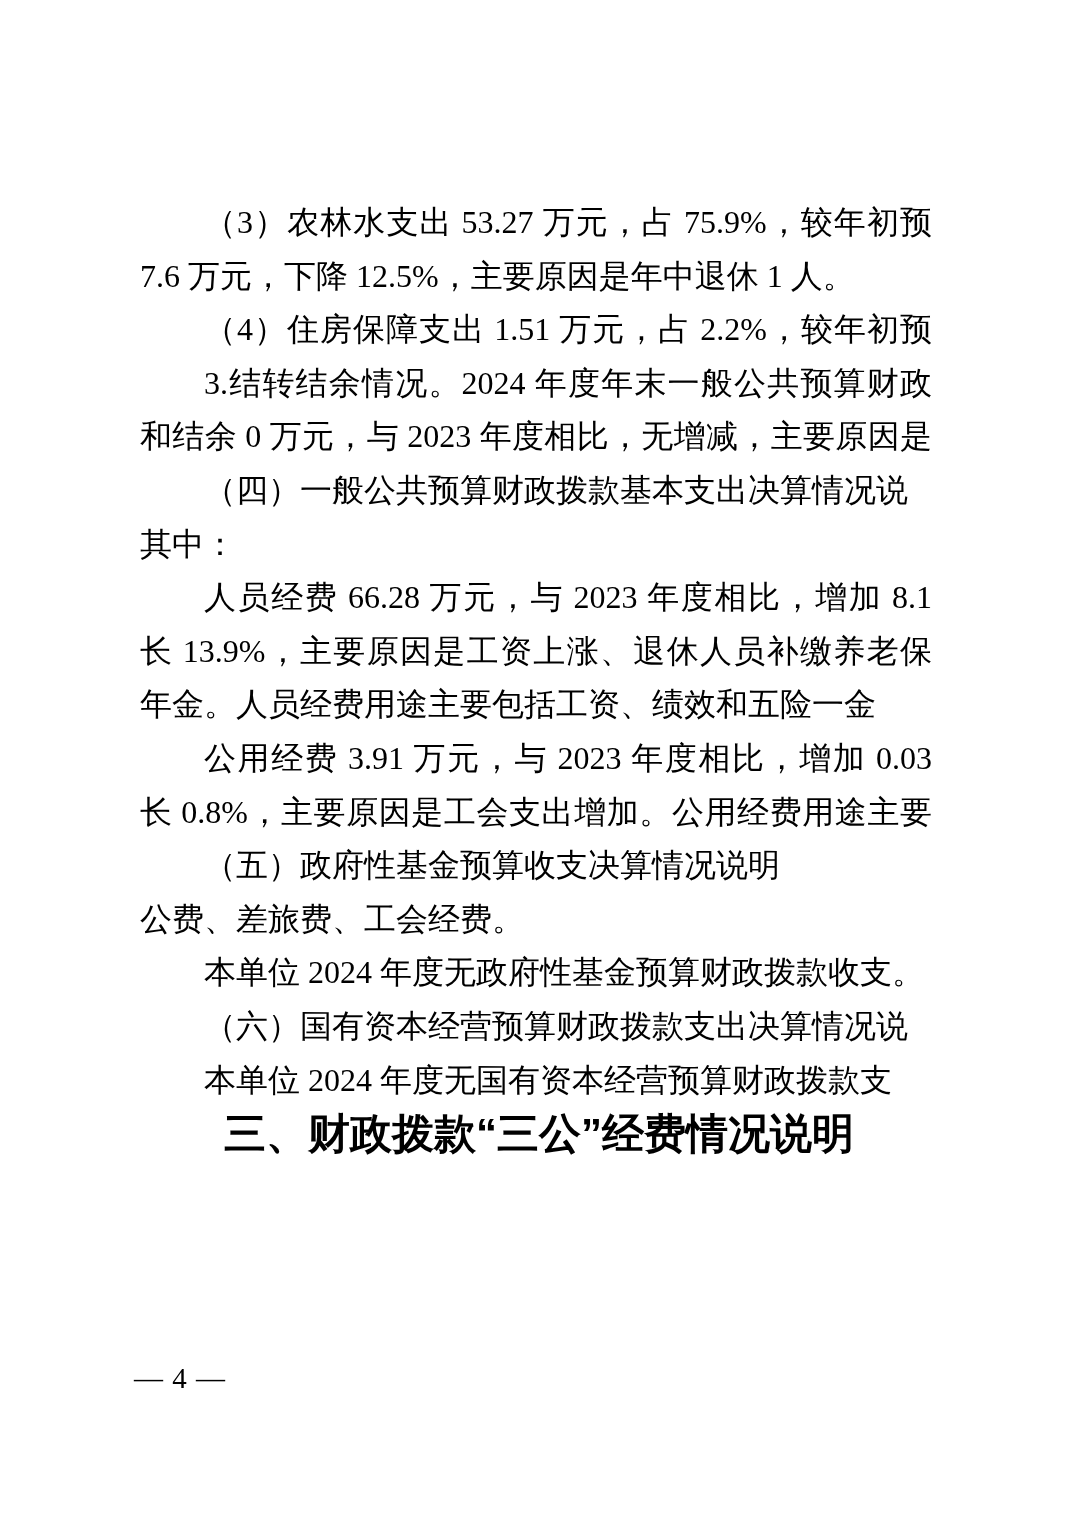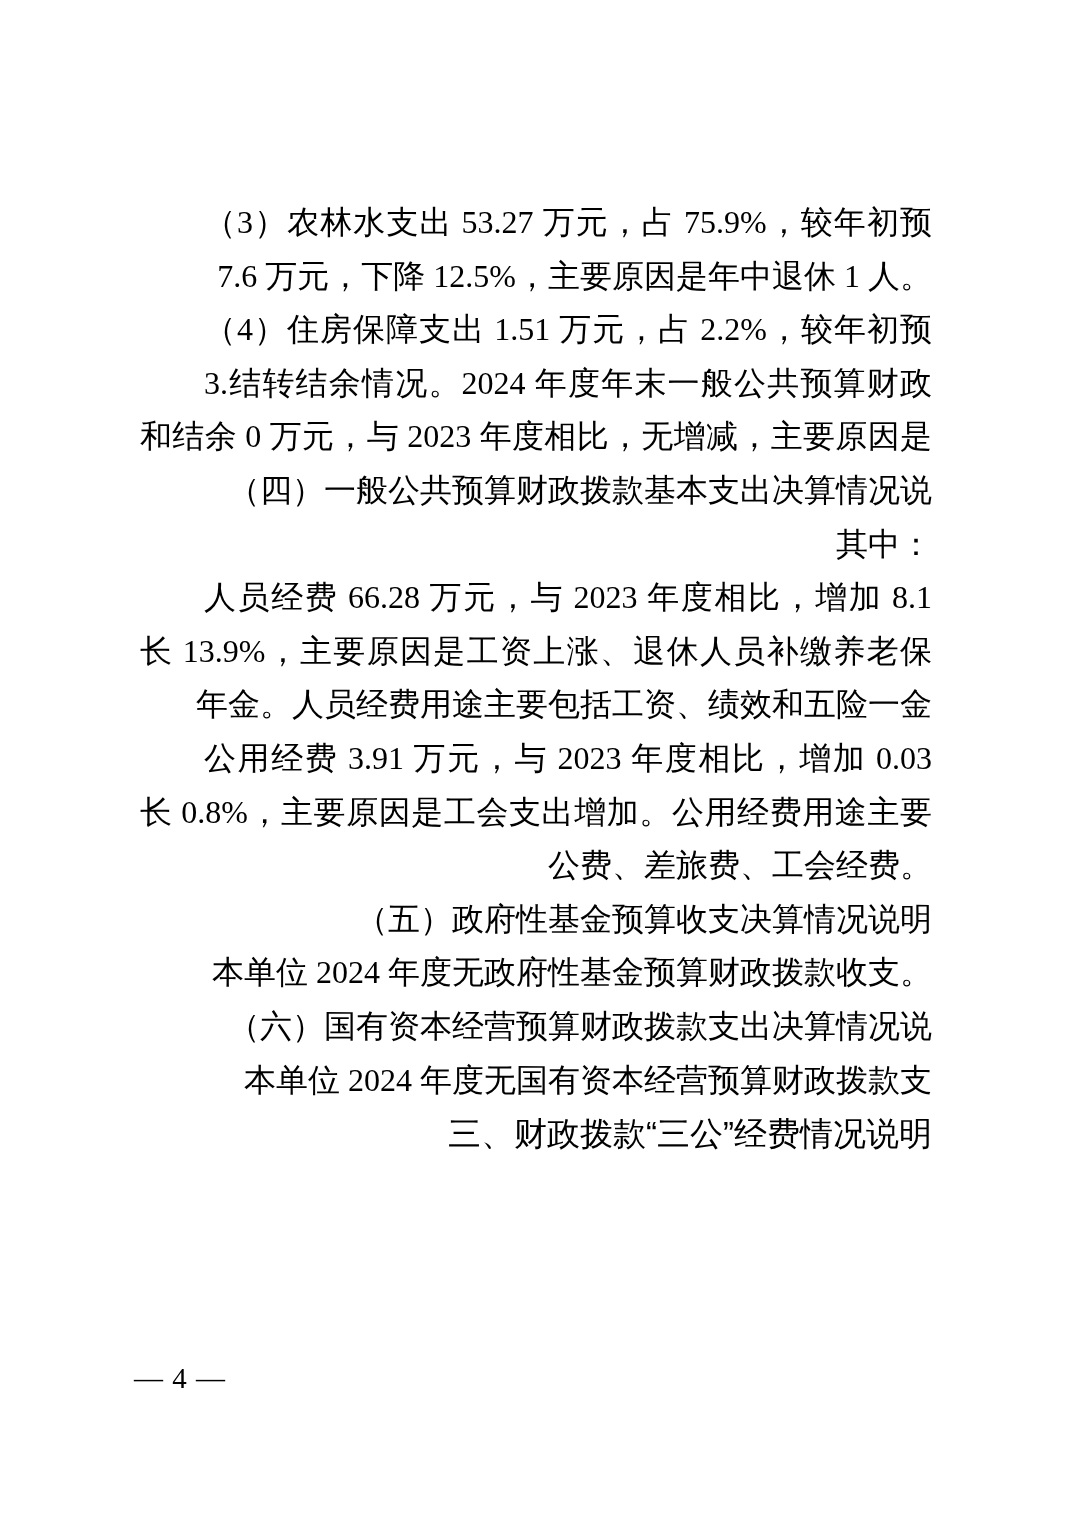--- a/index.html
+++ b/index.html
@@ -23,40 +23,39 @@
     font-family: "Liberation Serif", "DejaVu Serif", serif;
     font-size: 32px;
     line-height: 53.6px;
     color: #000000;
     text-align: left;
   }
   .line {
     height: 53.6px;
     overflow: hidden;
     white-space: normal;
-    text-align: right;
   }
   .indent {
     text-indent: 2em;
   }
   
   .fill {
     text-align: justify;
     text-align-last: justify;
   }
   
   .kai {
     font-family: "Liberation Serif", "DejaVu Serif", serif;
     font-weight: 400;
   }
   
   .hei {
     font-family: "Liberation Sans", "DejaVu Sans", sans-serif;
-    font-weight: 400;
-    font-size: 33px;
+    font-weight: 700;
+    font-size: 42px;
   }
   .bold-run {
     font-weight: 400;
   }
   .footer {
     position: absolute;
     left: 134px;
     top: 1358px;
     font-family: "Liberation Serif", "DejaVu Serif", serif;
     font-size: 29px;
@@ -81,23 +80,23 @@
 
     <div class="line indent kai">（四）一般公共预算财政拨款基本支出决算情况说明</div>
     <div class="line">其中：</div>
 
     <div class="line indent fill">人员经费 66.28 万元，与 2023 年度相比，增加 8.1 万元，增</div>
     <div class="line fill">长 13.9%，主要原因是工资上涨、退休人员补缴养老保险和职业</div>
     <div class="line">年金。人员经费用途主要包括工资、绩效和五险一金等。</div>
 
     <div class="line indent fill">公用经费 3.91 万元，与 2023 年度相比，增加 0.03 万元，增</div>
     <div class="line fill">长 0.8%，主要原因是工会支出增加。公用经费用途主要包括办</div>
+    <div class="line indent kai">（五）政府性基金预算收支决算情况说明</div>
+
     <div class="line">公费、差旅费、工会经费。</div>
-
-    <div class="line indent kai">（五）政府性基金预算收支决算情况说明</div>
     <div class="line indent">本单位 2024 年度无政府性基金预算财政拨款收支。</div>
 
     <div class="line indent kai">（六）国有资本经营预算财政拨款支出决算情况说明</div>
     <div class="line indent">本单位 2024 年度无国有资本经营预算财政拨款支出。</div>
 
     <div class="line indent hei">三、财政拨款“三公”经费情况说明</div>
 
   </main>
 
   <footer class="footer">

